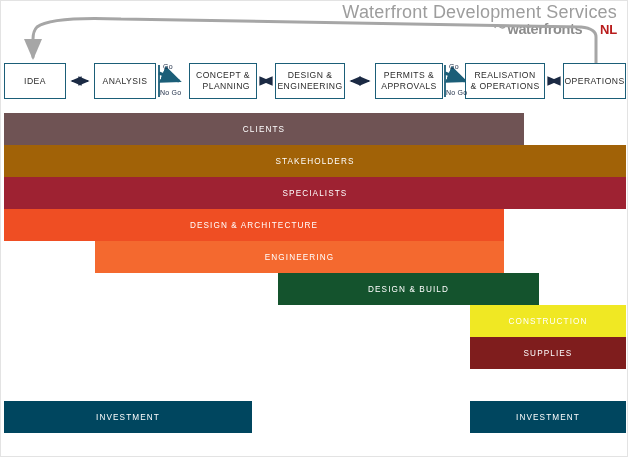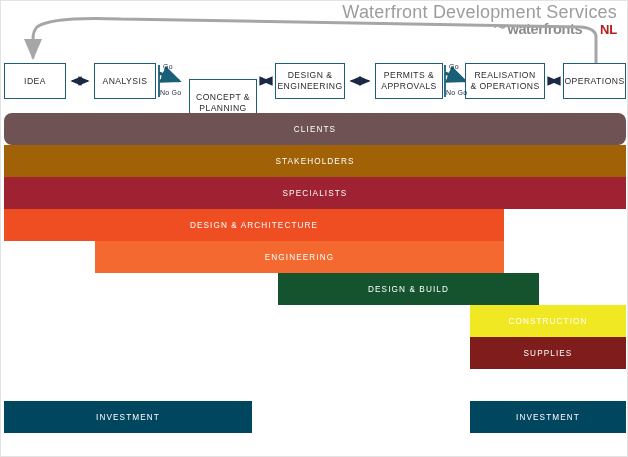--- a/index.html
+++ b/index.html
@@ -99,21 +99,21 @@
       <div class="fbox" style="left: 3px; width: 62px; top: 62px; height: 36px; border-color: rgb(27, 94, 120);">
         <div>
           <div>IDEA</div>
         </div>
       </div>
       <div class="fbox" style="left: 93px; width: 62px; top: 62px; height: 36px; border-color: rgb(27, 94, 120);">
         <div>
           <div>ANALYSIS</div>
         </div>
       </div>
-      <div class="fbox" style="left: 188px; width: 68px; top: 78px; height: 47px; border-color: rgb(27, 94, 120);">
+      <div class="fbox" style="left: 188px; width: 68px; top: 62px; height: 36px; border-color: rgb(27, 94, 120); text-align: right;">
         <div>
           <div>CONCEPT &amp;</div>
           <div>PLANNING</div>
         </div>
       </div>
       <div class="fbox" style="left: 274px; width: 70px; top: 62px; height: 36px; border-color: rgb(27, 94, 120);">
         <div>
           <div>DESIGN &amp;</div>
           <div>ENGINEERING</div>
         </div>
@@ -142,21 +142,21 @@
         <div style="position: absolute; left: 1px; top: 30px; font-size: 7px; color: rgb(27, 42, 68); letter-spacing: 0.2px;">No Go</div>
       </div>
       <div style="position: absolute; left: 444px; top: 58px; width: 34px; height: 44px;">
         <div style="position: absolute; left: 4px; top: 4px; font-size: 7px; color: rgb(27, 42, 68); letter-spacing: 0.2px;">Go</div>
         <div style="position: absolute; left: 1px; top: 30px; font-size: 7px; color: rgb(27, 42, 68); letter-spacing: 0.2px;">No Go</div>
       </div>
     </div>
 </div>
 
 <div id="bars">
-    <div class="bar" style="left: 3px; top: 4px; width: 622px; background: rgb(111, 83, 84); border-radius: 8px;">
+    <div class="bar" style="left: 3px; top: 4px; width: 520px; background: rgb(111, 83, 84);">
       <span>CLIENTS</span>
     </div>
     <div class="bar" style="left: 3px; top: 36px; width: 622px; background: #a16207;">
       <span>STAKEHOLDERS</span>
     </div>
     <div class="bar" style="left: 3px; top: 68px; width: 622px; background: rgb(158, 34, 50);">
       <span>SPECIALISTS</span>
     </div>
     <div class="bar" style="left: 3px; top: 100px; width: 500px; background: rgb(239, 78, 35);">
       <span>DESIGN &amp; ARCHITECTURE</span>

